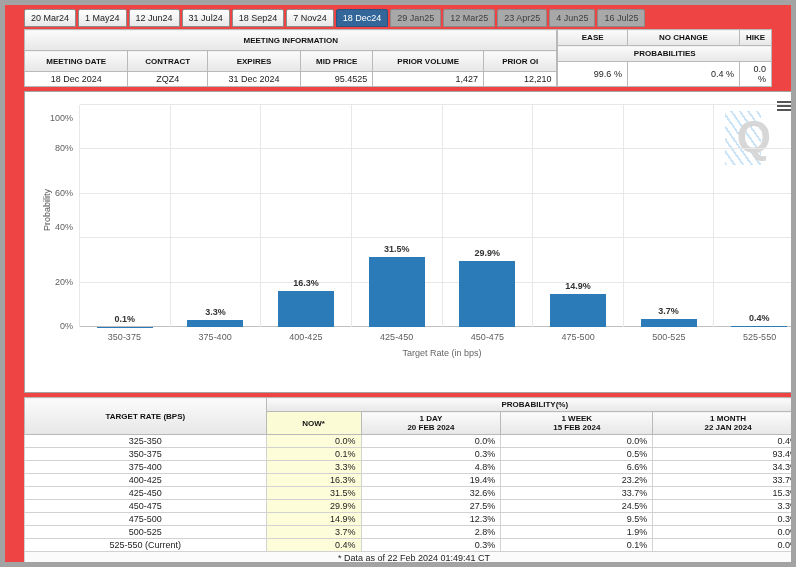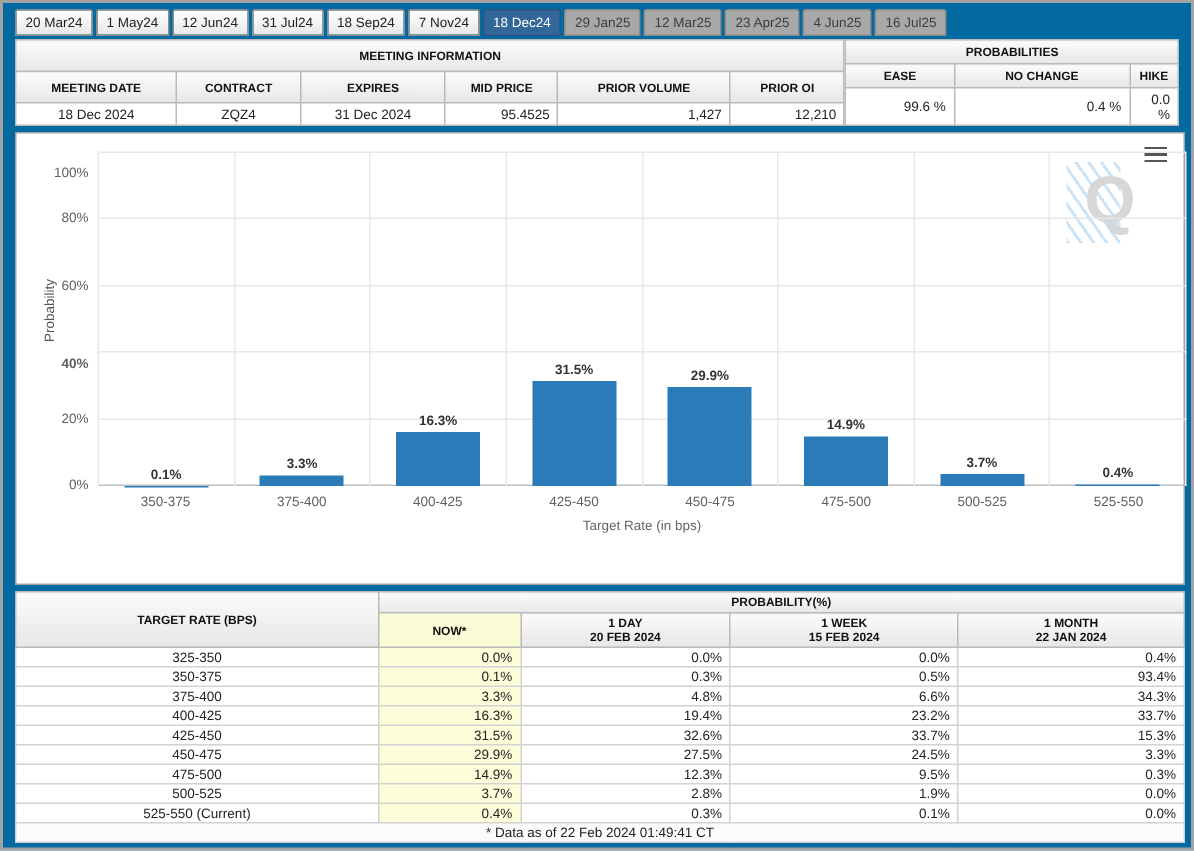--- a/index.html
+++ b/index.html
@@ -1,19 +1,19 @@
 <!DOCTYPE html>
 <html><head>
 <meta charset="utf-8">
 <style>
   * { box-sizing: border-box; margin: 0; padding: 0; }
   html,body { background:#dcdcdc; }
   body { font-family:"Liberation Sans", sans-serif; }
-  .page { position:relative; width:796px; height:567px; background:#0369a1;
-          border:2px solid #a3a3a3; padding:3px 8px; overflow:hidden; }
+  .page { position:relative; width:796px; height:567px; background:#ef4444;
+          border:5px solid #a3a3a3; padding:3px 19px; overflow:hidden; }
 
   
   .tabbar { display:flex; gap:2px; padding-top:1px; }
   .tab { display:inline-flex; align-items:center; height:18px; padding:0 6px;
          font-size:9px; color:#222; border:1px solid #8d8d8d; border-radius:2px 2px 0 0;
          background:linear-gradient(#ffffff,#e7e7e7); cursor:pointer; white-space:nowrap; }
   .tab.active { background:#336699; color:#fff; border-color:#2a5580; }
   .tab.future { background:#a8a8a8; color:#3e3e3e; border-color:#8a8a8a; }
 
   
@@ -126,44 +126,44 @@
     </tbody>
       </table>
     <table class="info t-probs">
       <colgroup>
           <col style="width:75px">
           <col style="width:122px">
           <col style="width:33px">
         </colgroup>
       <tbody>
           <tr>
-            <th colspan="3">PROBABILITIES</th>
-          </tr>
-      <tr>
         <th>EASE</th>
         <th>NO CHANGE</th>
         <th>HIKE</th>
       </tr>
+      <tr>
+            <th colspan="3">PROBABILITIES</th>
+          </tr>
       <tr>
         <td class="r">99.6 %</td>
         <td class="r">0.4 %</td>
         <td class="r">0.0 %</td>
       </tr>
     </tbody>
       </table>
   </div>
 
   <div class="chart-panel">
     <div class="menu-icon"></div>
     <div class="chart-area">
       <div class="yaxis-label">Probability</div>
       <div class="yticks" id="yticks">
           <div class="ytick" style="bottom: -4px;">0%</div>
           <div class="ytick" style="bottom: 40.4px;">20%</div>
-          <div class="ytick" style="bottom: 77px; font-weight: bold;">40%</div>
+          <div class="ytick" style="bottom: 95px;">40%</div>
           <div class="ytick" style="bottom: 129.2px;">60%</div>
           <div class="ytick" style="bottom: 173.6px;">80%</div>
           <div class="ytick" style="bottom: 204px;">100%</div>
         </div>
       <div class="plot" id="plot">
         <div class="wm-stripes"></div>
         <div class="wm-q">Q</div>
       <div class="grid axis" style="bottom: 0px;"></div>
           <div class="grid" style="bottom: 44.4px;"></div>
           <div class="grid" style="bottom: 88.8px;"></div>

